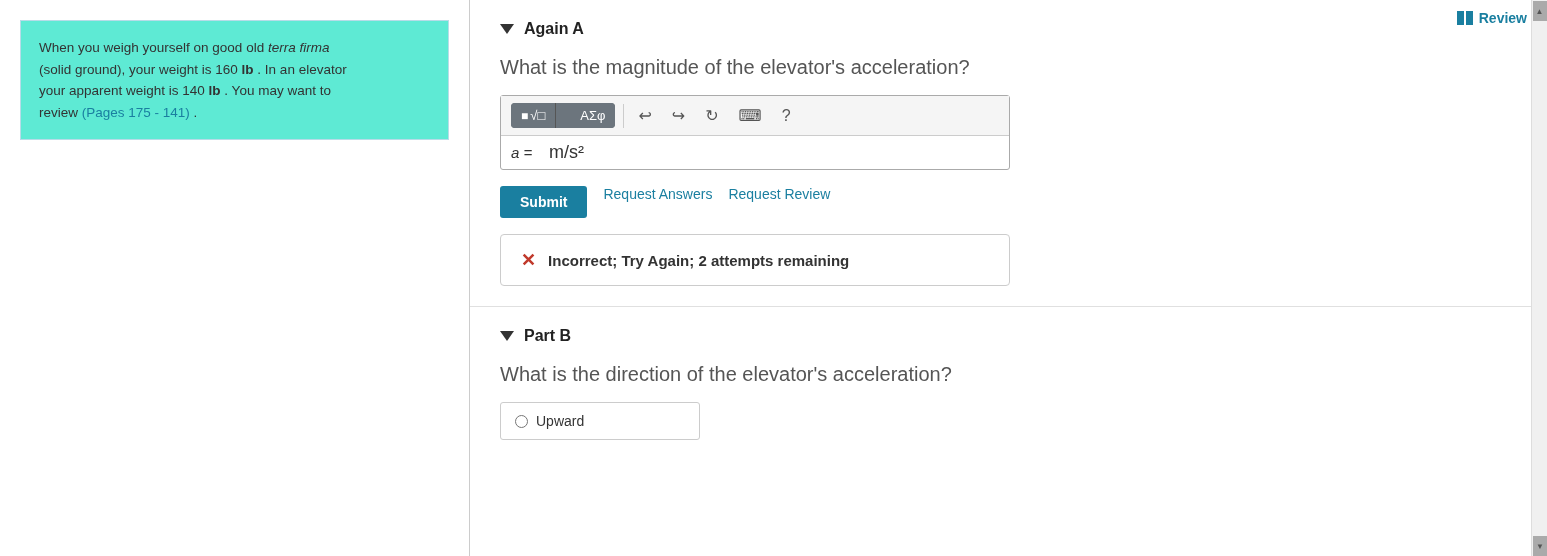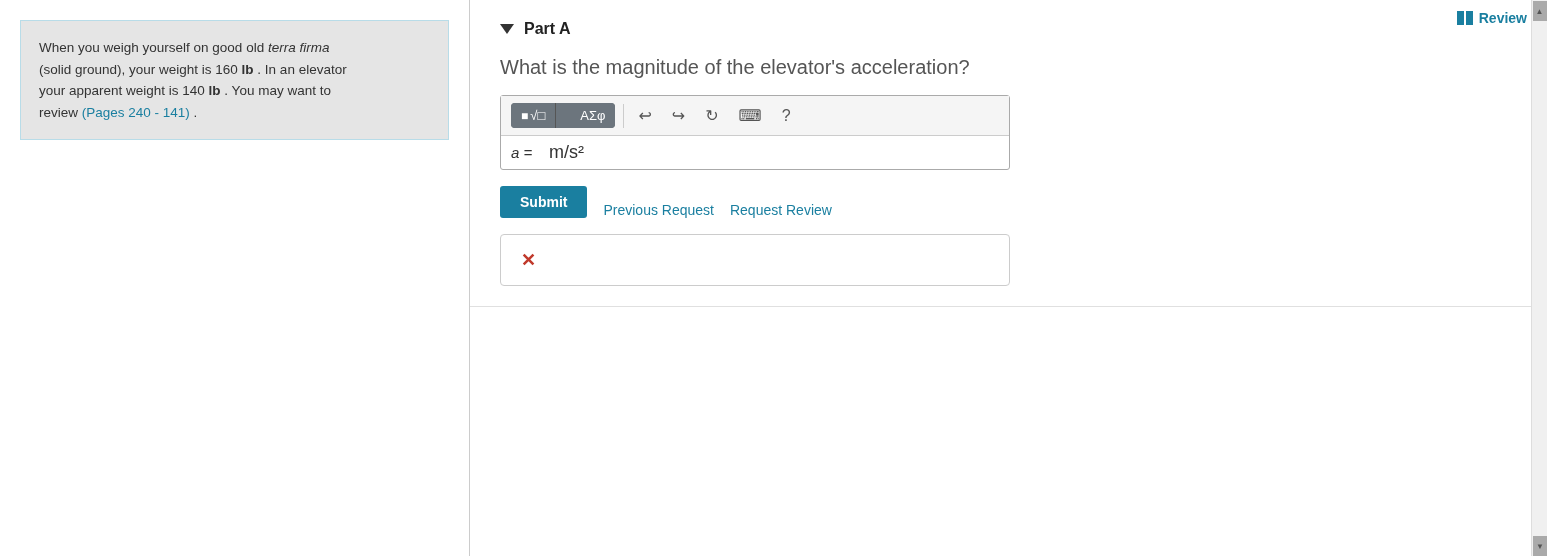--- a/index.html
+++ b/index.html
@@ -16,21 +16,21 @@
     
     .left-panel {
       width: 470px;
       min-width: 470px;
       padding: 20px;
       border-right: 1px solid #ccc;
       background: #fff;
     }
 
     .info-box {
-      background: #e5e5e5;
+      background: #5eead4;
       border: 1px solid #b8dce8;
       padding: 16px 18px;
       font-size: 13.5px;
       line-height: 1.6;
       color: #333;
     }
 
     .info-box em {
       font-style: italic;
     }
@@ -203,21 +203,21 @@
     }
 
     .math-unit {
       font-size: 18px;
       color: #333;
     }
 
     
     .submit-row {
       display: flex;
-      align-items: flex-end;
+      align-items: flex-start;
       gap: 16px;
       margin-bottom: 16px;
     }
 
     .submit-btn {
       background: #1a7fa0;
       color: white;
       border: none;
       padding: 8px 20px;
       font-size: 14px;
@@ -319,39 +319,39 @@
   </style>
 </head>
 <body>
 
 <div class="left-panel">
   <div class="info-box">
     <span>
       When you weigh yourself on good old <em>terra firma</em>
       <br>(solid ground), your weight is 160 <strong>lb</strong> . In an elevator
       <br>your apparent weight is 140 <strong>lb</strong> . You may want to
-      <br>review <a href="#">(Pages 240 - 141)</a> .
+      <br>review <a href="#">(Pages 175 - 141)</a> .
     </span>
   </div>
 </div>
 
 <div class="right-panel" style="position:relative;">
 
   <button class="review-btn">
     <span class="review-icon">
       <span></span>
         <span></span>
     </span>
     <span>Review</span>
   </button>
 
   <div class="section">
     <div class="section-header">
       <div class="triangle-down"></div>
-      <span class="section-title">Part A</span>
+      <span class="section-title">Again A</span>
     </div>
 
     <div class="question-text">What is the magnitude of the elevator's acceleration?</div>
 
     <div class="math-input-container">
 
       <div class="math-toolbar">
         <div class="toolbar-btn-group">
           <button class="toolbar-btn">
             <span style="font-size:12px;">■</span>
@@ -382,29 +382,43 @@
       </div>
 
       <div class="math-input-row">
         <span class="math-label">a =</span>
         <span class="math-unit">m/s²</span>
       </div>
     </div>
 
     <div class="submit-row">
       <button class="submit-btn">Submit</button>
-      <a href="#" class="link-btn">Previous Request</a>
+      <a href="#" class="link-btn">Request Answers</a>
       <a href="#" class="link-btn">Request Review</a>
     </div>
 
     <div class="feedback-box">
       <span class="x-icon">✕</span>
+      <span class="feedback-text">Incorrect; Try Again; 2 attempts remaining</span>
     </div>
   </div>
 
+  <div class="part-b-section">
+    <div class="section-header">
+      <div class="triangle-down"></div>
+      <span class="section-title">Part B</span>
+    </div>
+
+    <div class="question-text">What is the direction of the elevator's acceleration?</div>
+
+    <div class="radio-option">
+      <input type="radio" name="direction" value="upward" style="">
+      <label>Upward</label>
+    </div>
+  </div>
 
   <div class="scroll-track">
     <div class="scroll-thumb-top">
       <span class="scroll-arrow">▲</span>
     </div>
     <div class="scroll-thumb-bottom">
       <span class="scroll-arrow">▼</span>
     </div>
   </div>
 

